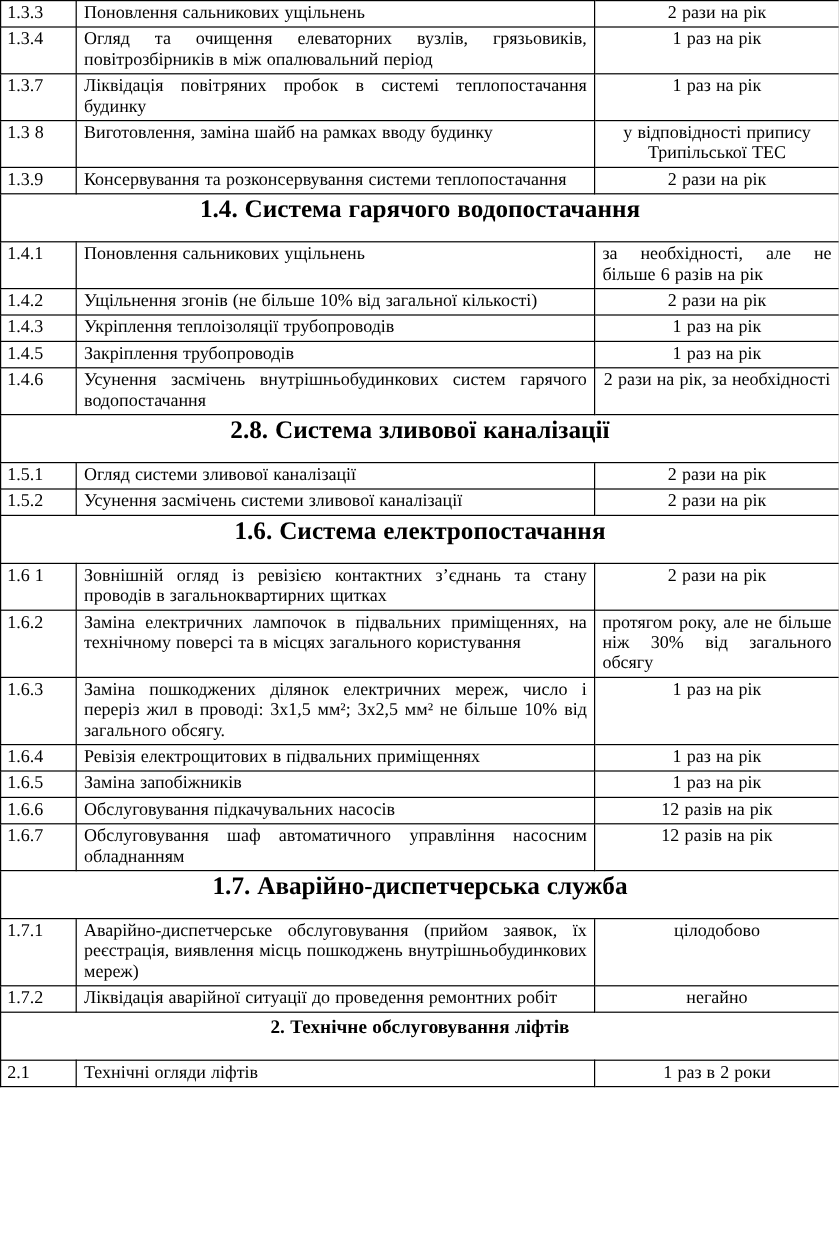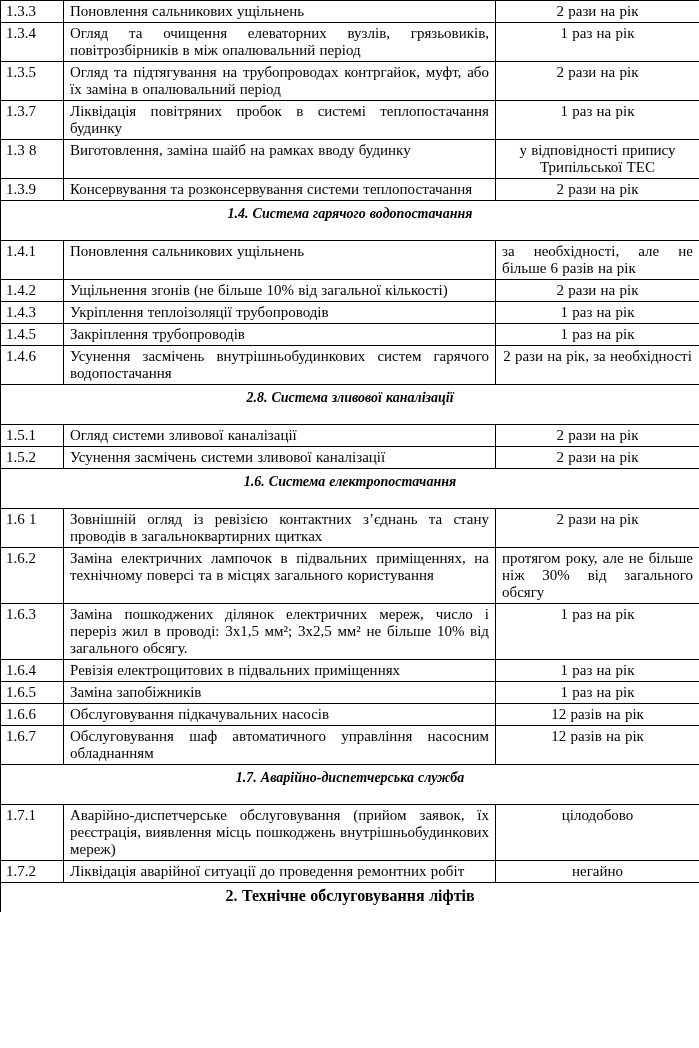--- a/index.html
+++ b/index.html
@@ -42,22 +42,21 @@
   }
   td.freq {
     text-align: center;
   }
   td.freq.justify {
     text-align: justify;
   }
   td.section-header {
     text-align: center;
     font-weight: bold;
-    font-style: italic;
-    font-size: 14px;
+    font-size: 21px;
     padding: 4px 6px 18px 6px;
   }
   td.section-header.upright {
     font-style: normal;
     font-size: 16px;
   }
 </style>
 </head>
 <body>
 
@@ -73,25 +72,20 @@
           <td class="num">1.3.3</td>
           <td class="desc">Поновлення сальникових ущільнень</td>
           <td class="freq">2 рази на рік</td>
         </tr>
         <tr>
           <td class="num">1.3.4</td>
           <td class="desc">Огляд та очищення елеваторних вузлів, грязьовиків, повітрозбірників в між опалювальний період</td>
           <td class="freq">1 раз на рік</td>
         </tr>
         <tr>
-          <td class="num">1.3.5</td>
-          <td class="desc">Огляд та підтягування на трубопроводах контргайок, муфт, або їх заміна в опалювальний період</td>
-          <td class="freq">2 рази на рік</td>
-        </tr>
-        <tr>
           <td class="num">1.3.7</td>
           <td class="desc">Ліквідація повітряних пробок в системі теплопостачання будинку</td>
           <td class="freq">1 раз на рік</td>
         </tr>
         <tr>
           <td class="num">1.3 8</td>
           <td class="desc">Виготовлення, заміна шайб на рамках вводу будинку</td>
           <td class="freq">у відповідності припису Трипільської ТЕС</td>
         </tr>
         <tr>

